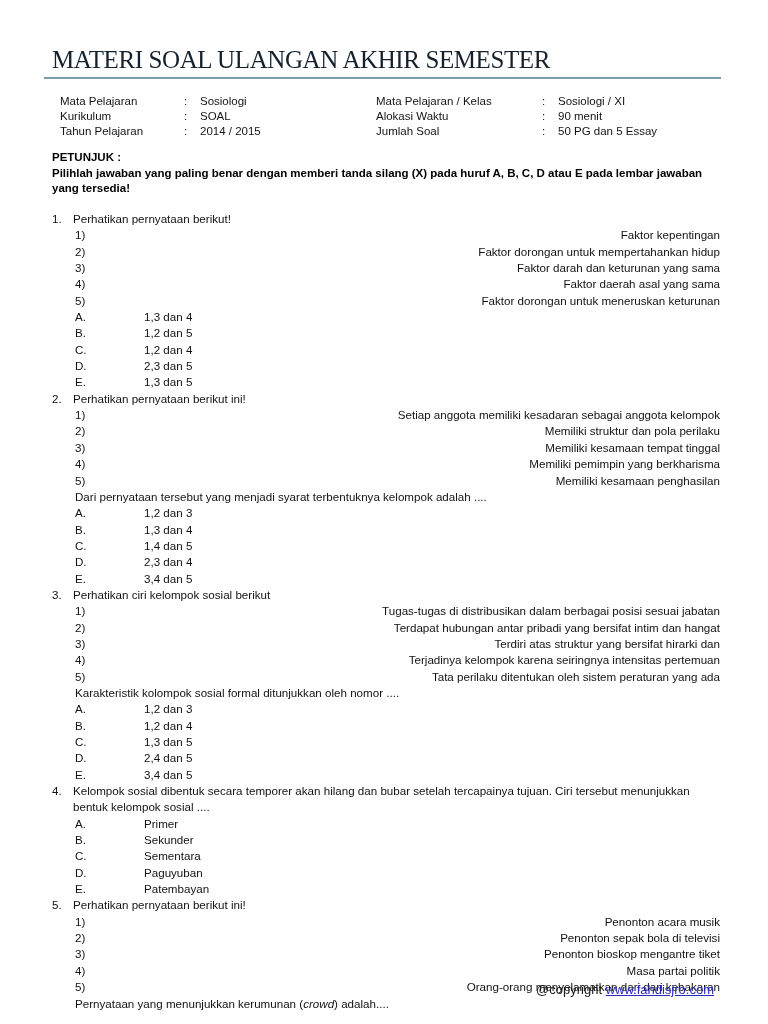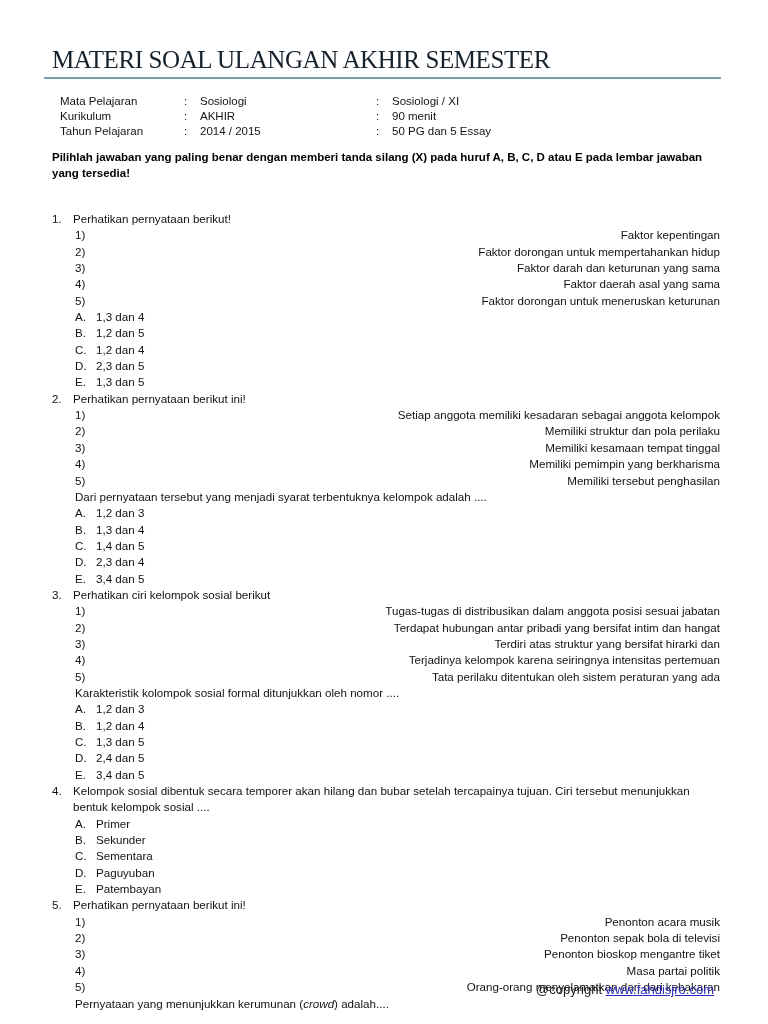--- a/index.html
+++ b/index.html
@@ -124,21 +124,21 @@
   }
   .opt-item {
     display: flex;
     align-items: flex-start;
     padding-left: 23px;
   }
   .opt-letter {
     width: 21px;
     flex: 0 0 21px;
   }
-  .opt-body { flex: 1; }
+  .opt-body { flex: 1; margin-left: 48px; }
 
   em.term { font-style: italic; }
 
   
   .footer {
     position: absolute;
     right: 54px;
     top: 978px;
     font-size: 13px;
     color: #1a1a1a;
@@ -166,39 +166,45 @@
         <div>Kurikulum</div>
         <div>Tahun Pelajaran</div>
       </div>
       <div class="meta-colons">
         <div>:</div>
         <div>:</div>
         <div>:</div>
       </div>
       <div class="meta-values">
         <div>Sosiologi</div>
-        <div>AKHIR</div>
+        <div>SOAL</div>
         <div>2014 / 2015</div>
       </div>
     </div>
     <div class="meta-col right">
+      <div class="meta-labels">
+        <div>Mata Pelajaran / Kelas</div>
+        <div>Alokasi Waktu</div>
+        <div>Jumlah Soal</div>
+      </div>
       <div class="meta-colons">
         <div>:</div>
         <div>:</div>
         <div>:</div>
       </div>
       <div class="meta-values">
         <div>Sosiologi / XI</div>
         <div>90 menit</div>
         <div>50 PG dan 5 Essay</div>
       </div>
     </div>
   </div>
 
   <div class="petunjuk">
+    <div>PETUNJUK :</div>
     <div class="p-body">Pilihlah jawaban yang paling benar dengan memberi tanda silang (X) pada huruf A, B, C, D atau E pada lembar jawaban yang tersedia!</div>
   </div>
 
   <div class="questions" id="questions-root">
       <div class="q-block">
         <div class="q-head">
           <div class="q-num">1.</div>
           <div class="q-text">Perhatikan pernyataan berikut!</div>
         </div>
         <div class="stem-item">
@@ -258,21 +264,21 @@
         <div class="stem-item">
           <div class="stem-marker">3)</div>
           <div class="stem-body">Memiliki kesamaan tempat tinggal</div>
         </div>
         <div class="stem-item">
           <div class="stem-marker">4)</div>
           <div class="stem-body">Memiliki pemimpin yang berkharisma</div>
         </div>
         <div class="stem-item">
           <div class="stem-marker">5)</div>
-          <div class="stem-body">Memiliki tersebut penghasilan</div>
+          <div class="stem-body">Memiliki kesamaan penghasilan</div>
         </div>
         <div class="q-tail">Dari pernyataan tersebut yang menjadi syarat terbentuknya kelompok adalah ....</div>
         <div class="opt-item">
           <div class="opt-letter">A.</div>
           <div class="opt-body">1,2 dan 3</div>
         </div>
         <div class="opt-item">
           <div class="opt-letter">B.</div>
           <div class="opt-body">1,3 dan 4</div>
         </div>
@@ -289,21 +295,21 @@
           <div class="opt-body">3,4 dan 5</div>
         </div>
       </div>
       <div class="q-block">
         <div class="q-head">
           <div class="q-num">3.</div>
           <div class="q-text">Perhatikan ciri kelompok sosial berikut</div>
         </div>
         <div class="stem-item">
           <div class="stem-marker">1)</div>
-          <div class="stem-body">Tugas-tugas di distribusikan dalam anggota posisi sesuai jabatan</div>
+          <div class="stem-body">Tugas-tugas di distribusikan dalam berbagai posisi sesuai jabatan</div>
         </div>
         <div class="stem-item">
           <div class="stem-marker">2)</div>
           <div class="stem-body">Terdapat hubungan antar pribadi yang bersifat intim dan hangat</div>
         </div>
         <div class="stem-item">
           <div class="stem-marker">3)</div>
           <div class="stem-body">Terdiri atas struktur yang bersifat hirarki dan</div>
         </div>
         <div class="stem-item">

